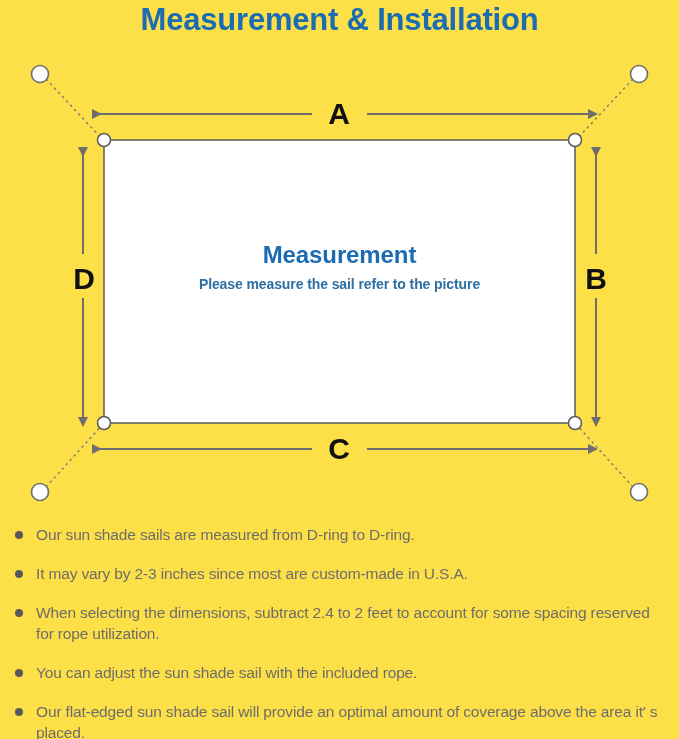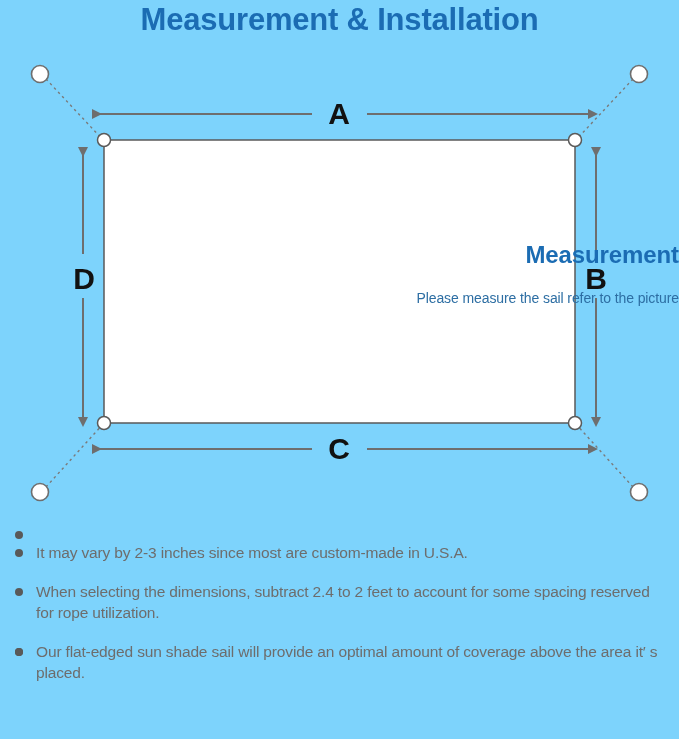--- a/index.html
+++ b/index.html
@@ -11,21 +11,21 @@
   body {
     width: 679px;
     height: 739px;
     font-family: "Liberation Sans", sans-serif;
     overflow: hidden;
   }
   .page {
     position: relative;
     width: 679px;
     height: 739px;
-    background: #7dd3fc;
+    background: #fde047;
   }
 
   
   .title {
     position: absolute;
     top: 0px;
     left: 0;
     width: 679px;
     text-align: center;
     font-size: 31px;
@@ -45,36 +45,37 @@
     height: 470px;
   }
   .diagram svg { display: block; }
 
   
   .sail-label {
     position: absolute;
     left: 0;
     top: 240px;
     width: 679px;
-    text-align: right;
+    text-align: center;
     pointer-events: none;
   }
   .sail-label-main {
     font-size: 24px;
     font-weight: bold;
     color: #1b6cb3;
     line-height: 30px;
     letter-spacing: -0.1px;
   }
   .sail-label-sub {
     font-size: 14px;
     color: #2d6ea3;
     line-height: 22px;
-    margin-top: 17px;
+    margin-top: 3px;
     letter-spacing: -0.1px;
+    font-weight: bold;
   }
 
   
   .notes {
     position: absolute;
     left: 0px;
     top: 524px;
     width: 679px;
     padding: 0 14px 0 12px;
   }
@@ -167,31 +168,33 @@
   </div>
 
   <div class="sail-label">
     <div class="sail-label-main">Measurement</div>
     <div class="sail-label-sub">Please measure the sail refer to the picture</div>
   </div>
 
   <div class="notes">
     <div class="note">
       <span class="dot"></span>
+      <span>Our sun shade sails are measured from D-ring to D-ring.</span>
     </div>
     <div class="note">
       <span class="dot"></span>
       <span>It may vary by 2-3 inches since most are custom-made in U.S.A.</span>
     </div>
     <div class="note">
       <span class="dot"></span>
       <span>When selecting the dimensions, subtract 2.4 to 2 feet to account for some spacing reserved for rope utilization.</span>
     </div>
     <div class="note">
       <span class="dot"></span>
+      <span>You can adjust the sun shade sail with the included rope.</span>
     </div>
     <div class="note">
       <span class="dot"></span>
       <span>Our flat-edged sun shade sail will provide an optimal amount of coverage above the area it′ s placed.</span>
     </div>
   </div>
 
 </div>
 
 </body></html>

